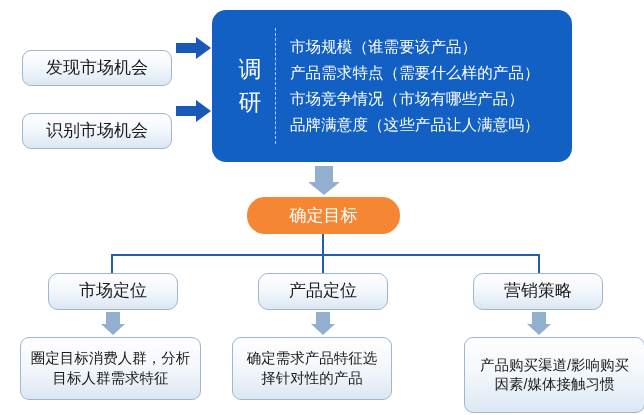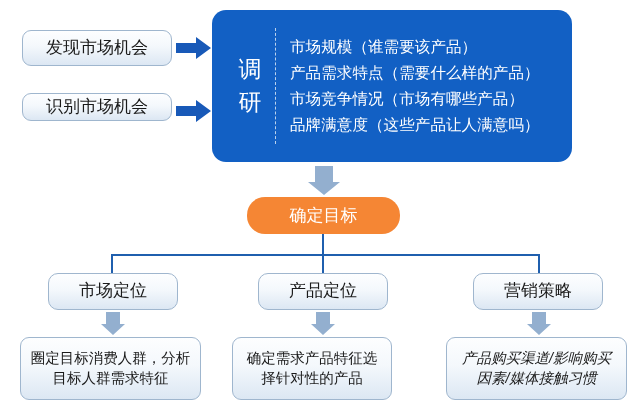--- a/index.html
+++ b/index.html
@@ -27,20 +27,21 @@
     background: linear-gradient(180deg, #FDFEFF 0%, #F4F8FC 45%, #DCE7F3 100%);
     display: flex;
     align-items: center;
     justify-content: center;
     text-align: center;
     color: #1a1a1a;
     line-height: 1.32;
   }
   .lightbox.single {
     font-size: 17px;
+    margin-top: 20px;
   }
   .lightbox.stage {
     font-size: 17px;
     border-radius: 10px;
   }
   .lightbox.detail {
     font-size: 14.5px;
     padding: 12px 9px;
   }
 
@@ -122,21 +123,21 @@
 </style>
 </head>
 <body>
 
 <div id="canvas">
 
   <div class="lightbox single" style="left:22px; top:30px; width:150px; height:36px;">
     <span>发现市场机会</span>
   </div>
 
-  <div class="lightbox single" style="left:22px; top:93px; width:150px; height:28px;">
+  <div class="lightbox single" style="left:22px; top:93px; width:150px; height:36px;">
     <span>识别市场机会</span>
   </div>
 
   <svg class="arrow-right" style="left:176px; top:36px;" width="36" height="24" viewBox="0 0 36 24">
     <path d="M0,7 L20,7 L20,1 L35,12 L20,23 L20,17 L0,17 Z" fill="#1859B8"></path>
   </svg>
 
   <svg class="arrow-right" style="left:176px; top:99px;" width="36" height="24" viewBox="0 0 36 24">
     <path d="M0,7 L20,7 L20,1 L35,12 L20,23 L20,17 L0,17 Z" fill="#1859B8"></path>
   </svg>
@@ -194,17 +195,17 @@
   </svg>
 
   <div class="lightbox detail" style="left:20px; top:337px; width:181px; height:63px;">
     <span>圈定目标消费人群，分析目标人群需求特征</span>
   </div>
 
   <div class="lightbox detail" style="left:232px; top:337px; width:160px; height:63px;">
     <span>确定需求产品特征选择针对性的产品</span>
   </div>
 
-  <div class="lightbox detail" style="left:446px; top:337px; width:181px; height:63px;font-style:italic;">
+  <div class="lightbox detail" style="left:464px; top:337px; width:181px; height:76px;">
     <span>产品购买渠道/影响购买因素/媒体接触习惯</span>
   </div>
 
 </div>
 
 </body></html>

